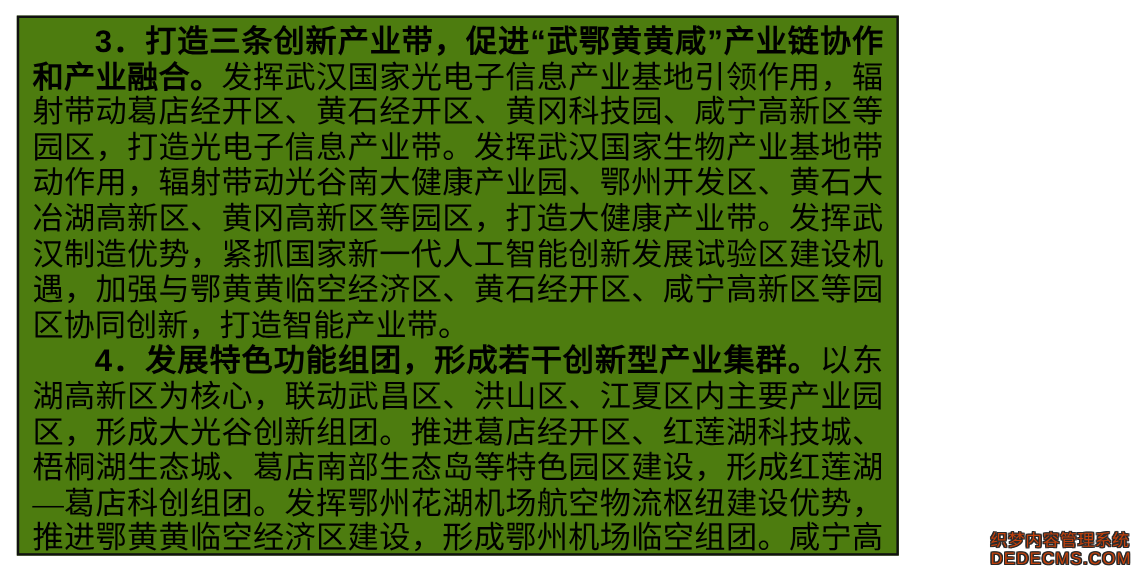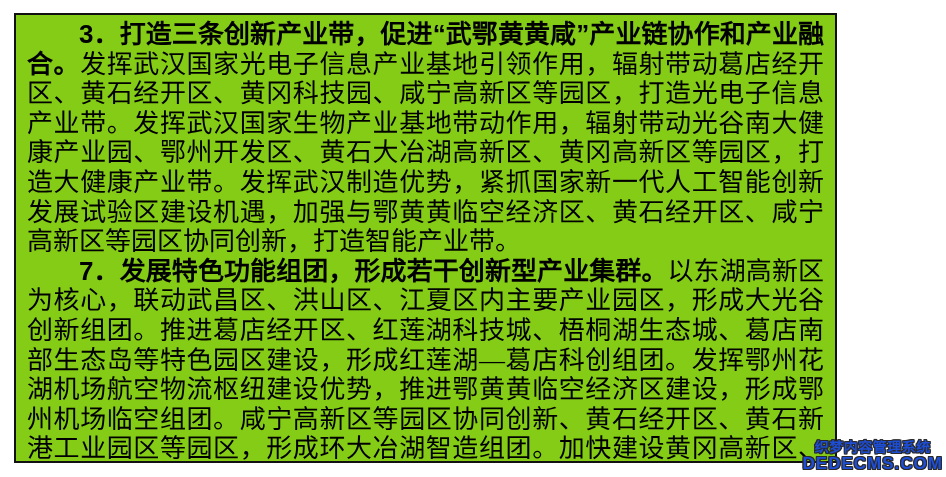--- a/index.html
+++ b/index.html
@@ -13,81 +13,81 @@
     height: 477px;
     background: #ffffff;
     overflow: hidden;
     font-family: "Liberation Serif", serif;
     color: #000000;
   }
   .textbox {
     position: absolute;
     left: 14px;
     top: 13px;
-    width: 823px;
+    width: 735px;
     height: 450px;
     box-sizing: border-box;
     border: 2px solid #111111;
-    background: #84cc16;
+    background: #4d7c0f;
     padding: 5px 11px 0 11px;
     overflow: hidden;
   }
   .para {
     margin: 0;
     font-size: 26px;
     line-height: 29.6px;
     text-align: justify;
     text-indent: 2em;
     letter-spacing: 0;
     word-break: break-all;
   }
   .para .lead {
     font-weight: 700;
     font-family: "Liberation Sans", sans-serif;
   }
   .watermark {
     position: absolute;
     right: 3px;
     bottom: 5px;
-    text-align: center;
+    text-align: left;
     font-family: "Liberation Sans", sans-serif;
-    font-weight: 700;
+    font-weight: 400;
     line-height: 1;
-    color: #1d4ed8;
+    color: #c2410c;
     text-shadow:
       -1px -1px 0 #2a2a2a,
        1px -1px 0 #2a2a2a,
       -1px  1px 0 #2a2a2a,
        1px  1px 0 #2a2a2a,
        0 -1px 0 #2a2a2a,
        0  1px 0 #2a2a2a,
       -1px 0 0 #2a2a2a,
        1px 0 0 #2a2a2a;
     white-space: nowrap;
   }
   .watermark .cn {
     font-size: 14px;
     letter-spacing: 0.5px;
     margin-bottom: 1px;
   }
   .watermark .en {
-    font-size: 17px;
+    font-size: 14px;
     letter-spacing: 1px;
   }
 </style>
 </head>
 <body>
 
 <div class="page">
 
   <div class="textbox">
 
     <p class="para"><span class="lead">3．打造三条创新产业带，促进“武鄂黄黄咸”产业链协作和产业融合。</span><span>发挥武汉国家光电子信息产业基地引领作用，辐射带动葛店经开区、黄石经开区、黄冈科技园、咸宁高新区等园区，打造光电子信息产业带。发挥武汉国家生物产业基地带动作用，辐射带动光谷南大健康产业园、鄂州开发区、黄石大冶湖高新区、黄冈高新区等园区，打造大健康产业带。发挥武汉制造优势，紧抓国家新一代人工智能创新发展试验区建设机遇，加强与鄂黄黄临空经济区、黄石经开区、咸宁高新区等园区协同创新，打造智能产业带。</span></p>
 
-    <p class="para"><span class="lead">7．发展特色功能组团，形成若干创新型产业集群。</span><span>以东湖高新区为核心，联动武昌区、洪山区、江夏区内主要产业园区，形成大光谷创新组团。推进葛店经开区、红莲湖科技城、梧桐湖生态城、葛店南部生态岛等特色园区建设，形成红莲湖—葛店科创组团。发挥鄂州花湖机场航空物流枢纽建设优势，推进鄂黄黄临空经济区建设，形成鄂州机场临空组团。咸宁高新区等园区协同创新、黄石经开区、黄石新港工业园区等园区，形成环大冶湖智造组团。加快建设黄冈高新区、黄冈科技园、黄冈产业园等园区，形成黄冈特色产业组团。加快推进咸宁高新区建设，形成咸宁绿色产业组团。</span></p>
+    <p class="para"><span class="lead">4．发展特色功能组团，形成若干创新型产业集群。</span><span>以东湖高新区为核心，联动武昌区、洪山区、江夏区内主要产业园区，形成大光谷创新组团。推进葛店经开区、红莲湖科技城、梧桐湖生态城、葛店南部生态岛等特色园区建设，形成红莲湖—葛店科创组团。发挥鄂州花湖机场航空物流枢纽建设优势，推进鄂黄黄临空经济区建设，形成鄂州机场临空组团。咸宁高新区等园区协同创新、黄石经开区、黄石新港工业园区等园区，形成环大冶湖智造组团。加快建设黄冈高新区、黄冈科技园、黄冈产业园等园区，形成黄冈特色产业组团。加快推进咸宁高新区建设，形成咸宁绿色产业组团。</span></p>
 
   </div>
 
   <div class="watermark">
     <div class="cn">织梦内容管理系统</div>
     <div class="en">DEDECMS.COM</div>
   </div>
 
 </div>
 

